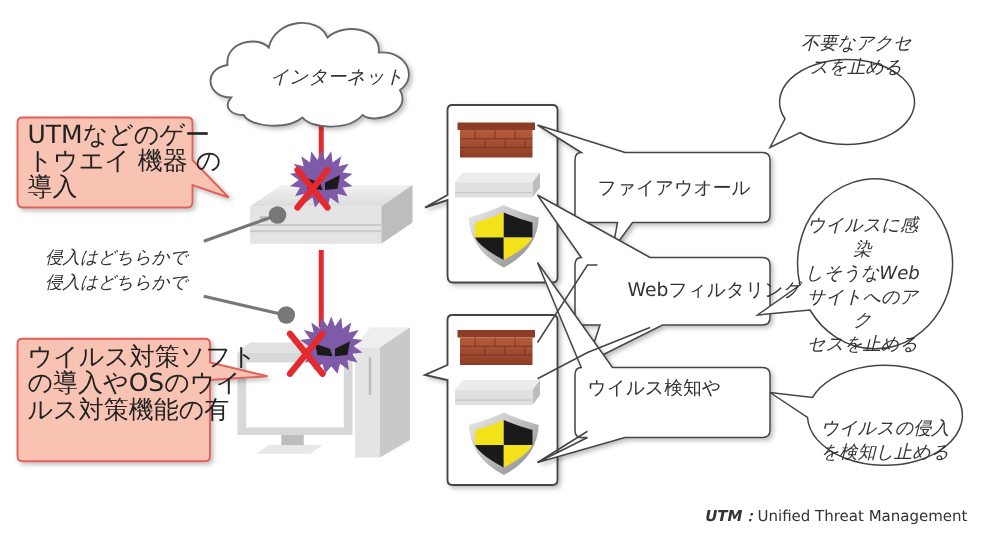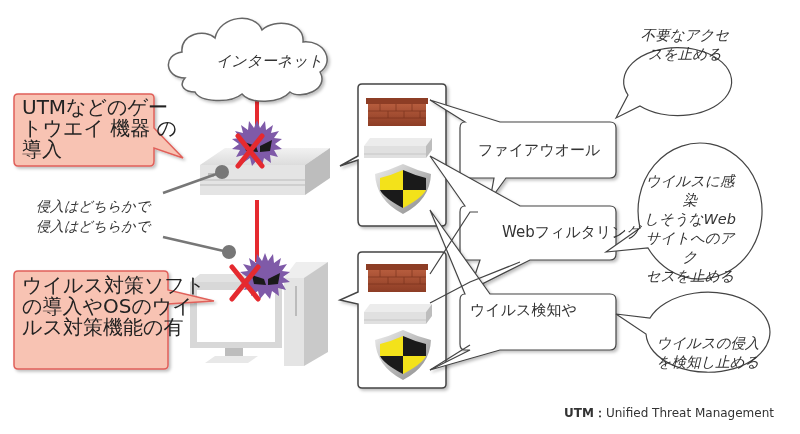--- a/index.html
+++ b/index.html
@@ -4,21 +4,21 @@
 <style>
   html, body { margin:0; padding:0; background:#ffffff; }
   body { width:800px; height:434px; position:relative; overflow:hidden;
          font-family:"DejaVu Sans", sans-serif; color:#333; }
   svg.layer { position:absolute; left:0; top:0; }
   .lbl { position:absolute; line-height:1.3; color:#333;font-style:italic; }
   .callout-red { position:absolute; font-size:20px; line-height:21px; color:#222; }
   .box-text { position:absolute; font-size:15px; color:#333; white-space:nowrap; }
   .ellipse-text { position:absolute; font-size:14.5px; line-height:19px; text-align:center; color:#333;font-style:italic; }
   .footnote { position:absolute; right:26px; bottom:12px; font-size:12px; color:#333; }
-  .footnote b { font-weight:bold; }
+  .footnote b { font-weight:bold;font-style:italic; }
 </style>
 </head>
 <body>
 
 <svg class="layer" width="800" height="434" viewBox="0 0 800 434">
   <defs>
     <filter id="sh" x="-10%" y="-10%" width="130%" height="130%">
       <feDropShadow dx="2" dy="2" stdDeviation="1.5" flood-color="#000" flood-opacity="0.25"></feDropShadow>
     </filter>
     <linearGradient id="devTop" x1="0" y1="0" x2="0" y2="1">

